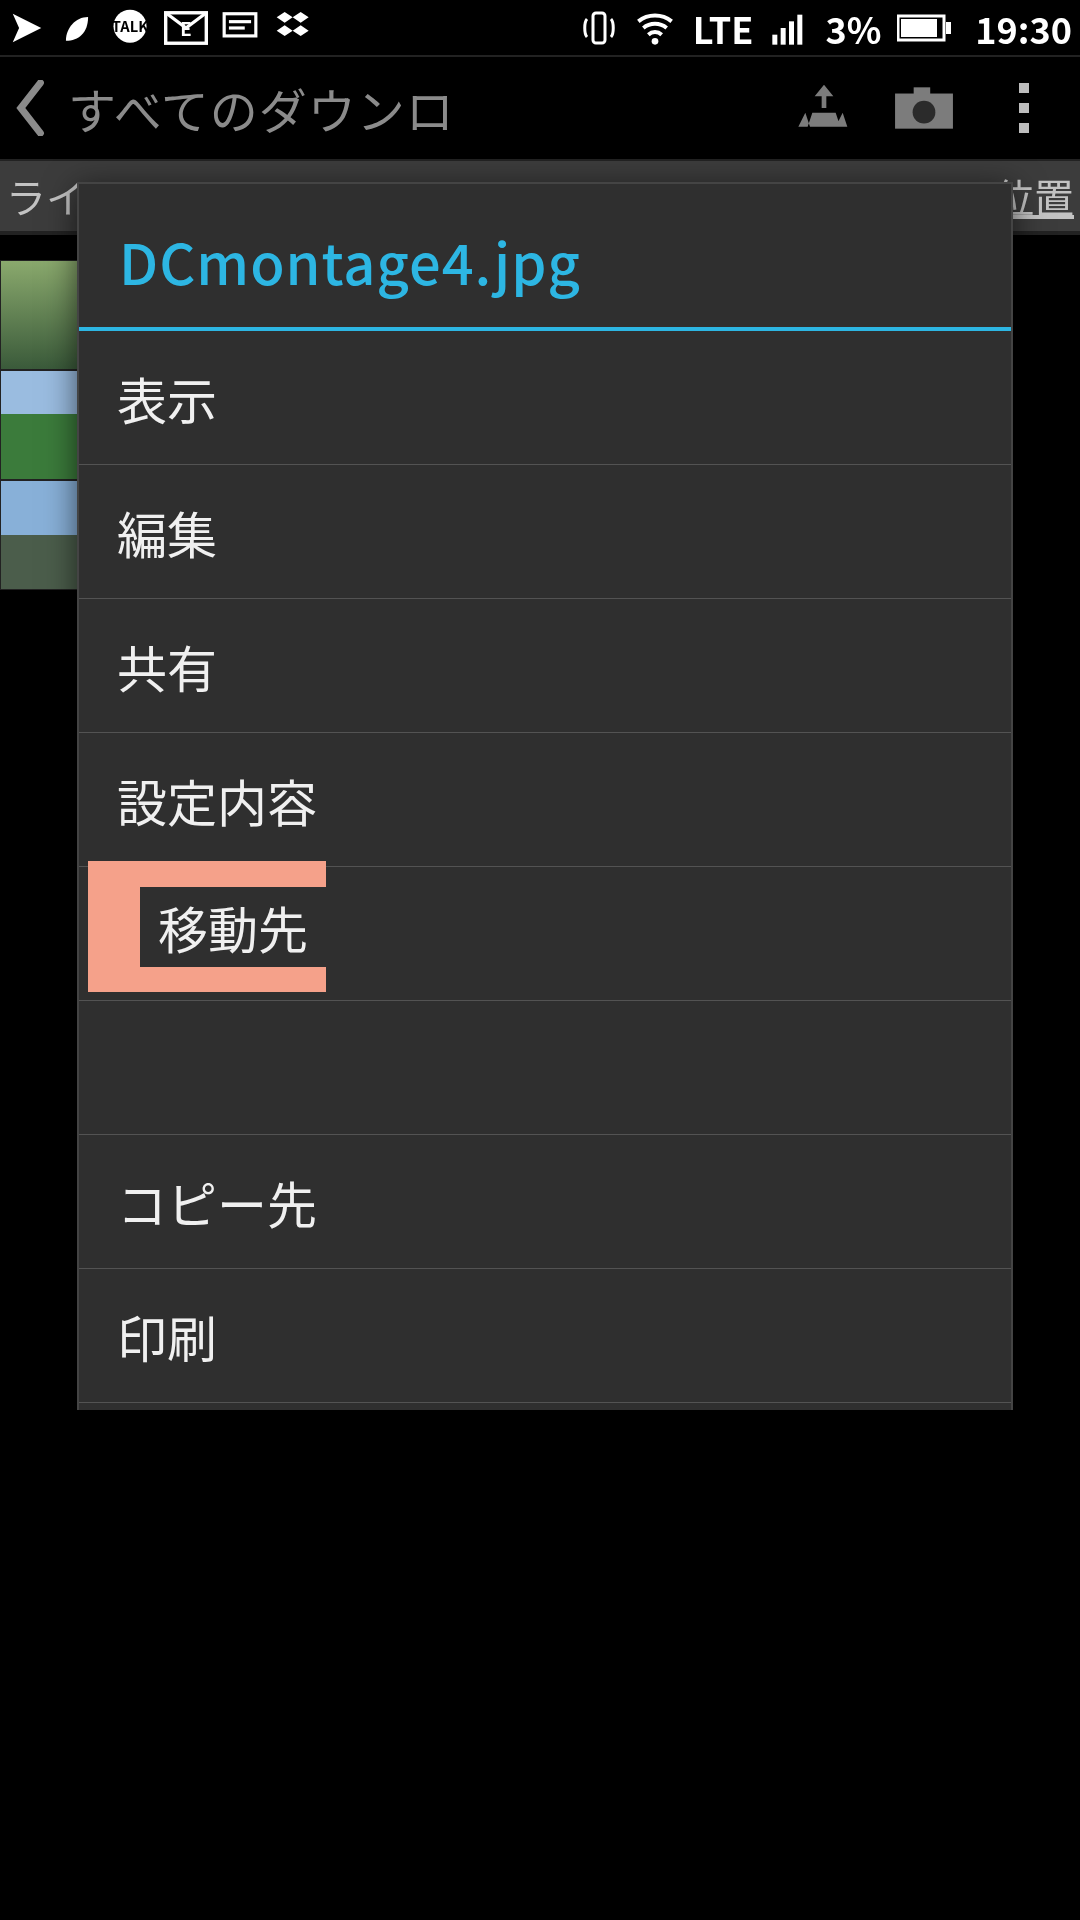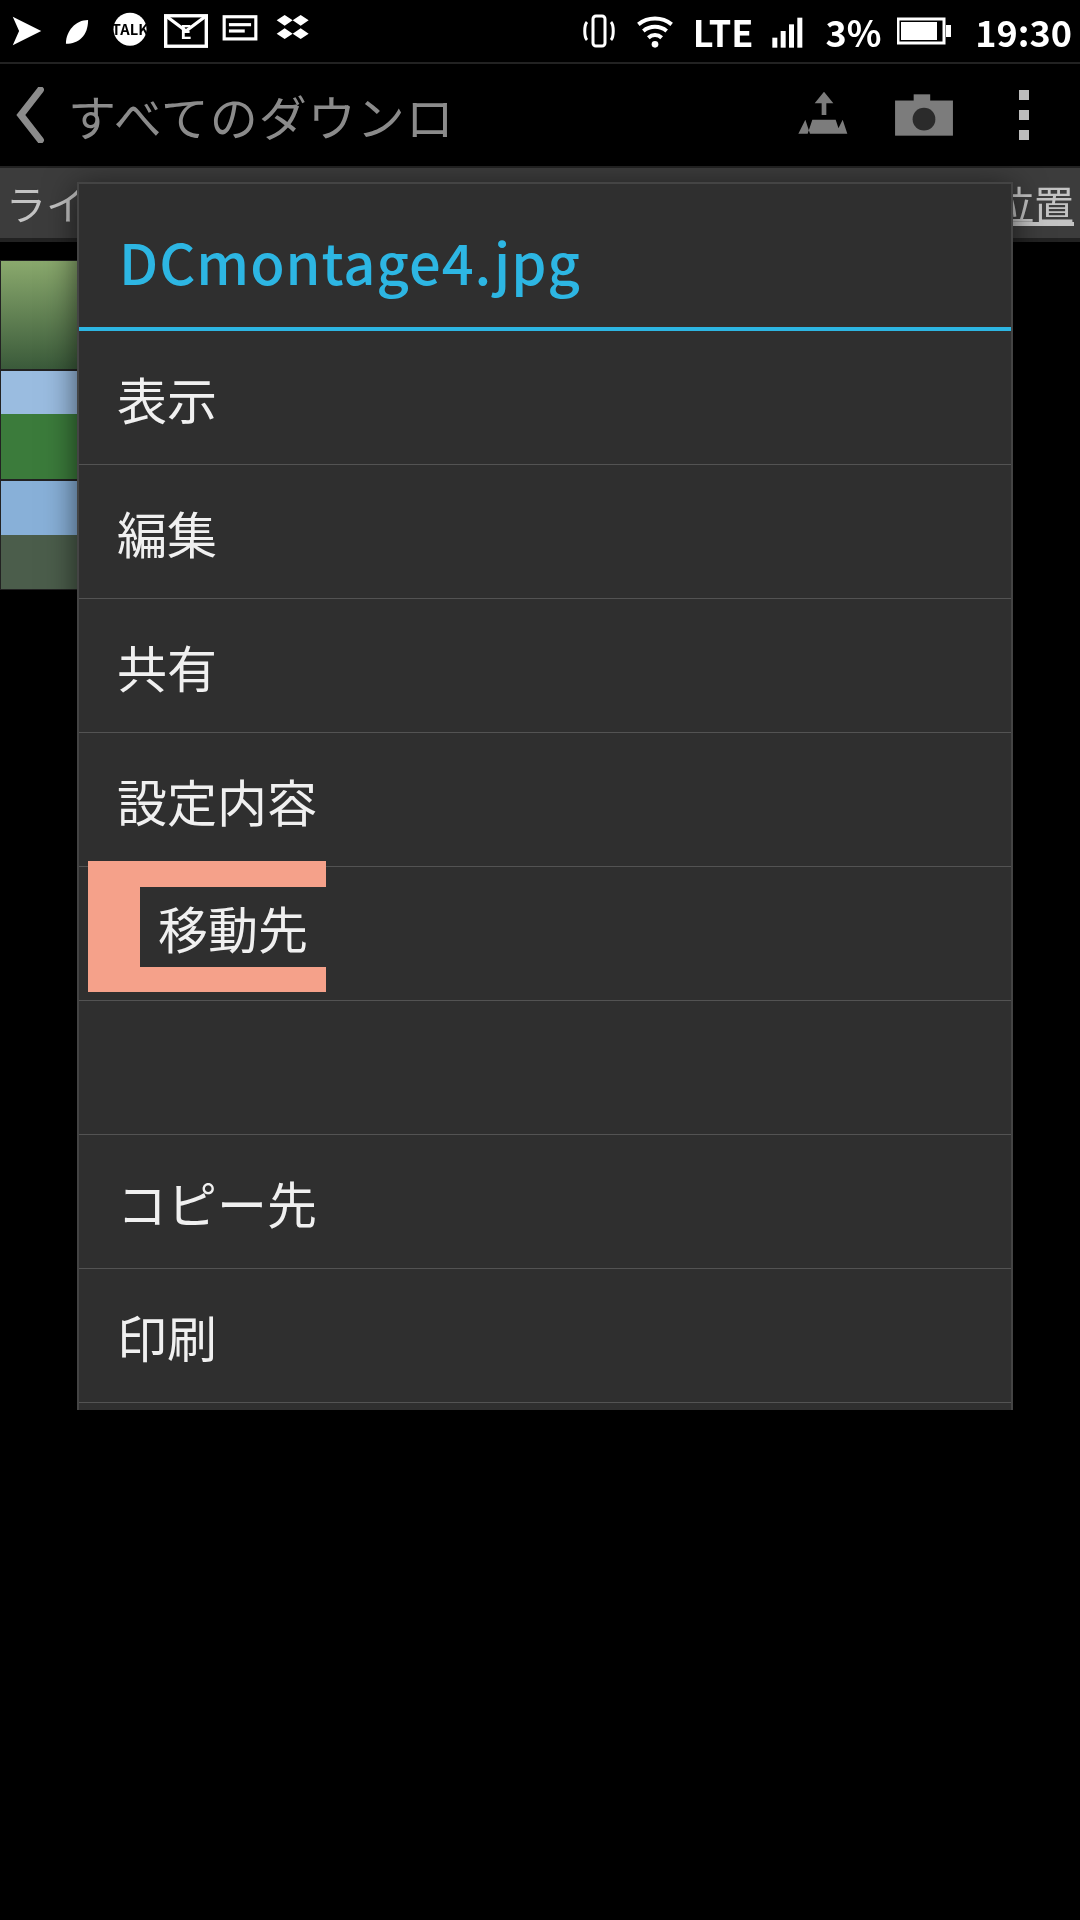--- a/index.html
+++ b/index.html
@@ -1,17 +1,17 @@
 <!DOCTYPE html>
 <html><head>
 <meta charset="utf-8">
 <style>
   html,body{margin:0;padding:0;width:1080px;height:1920px;background:#000;font-family:"Noto Sans CJK JP","Meiryo","Hiragino Kaku Gothic Pro",sans-serif;overflow:hidden;color:#fff;position:relative}
   
-  .statusbar{width:100%;height:62px;background:#000;display:flex;align-items:center;justify-content:flex-end;padding:0 8px;box-sizing:border-box;font-size:36px;font-weight:600;color:#fff}
+  .statusbar{width:100%;height:55px;background:#000;display:flex;align-items:center;justify-content:flex-end;padding:0 8px;box-sizing:border-box;font-size:36px;font-weight:600;color:#fff}
   .sb-left{display:flex;align-items:center;gap:12px;margin-right:auto}
   .sb-ico{display:inline-flex;align-items:center;justify-content:center;color:#fff}
   .sb-right{display:flex;align-items:center;gap:16px;white-space:nowrap}
   .sb-right span{font-size:36px}
   
   .appbar{width:100%;height:106px;background:#000;display:flex;align-items:center;padding:1px 10px;box-sizing:border-box;gap:8px;border-top:2px solid #222;border-bottom:2px solid #222}
   .appbar .back{width:44px;height:60px;display:flex;align-items:center;justify-content:center}
   .appbar .title{font-size:48px;color:#8b8b8b;font-weight:400;margin-left:6px;flex:0 0 auto;letter-spacing:1px}
   .appbar .spacer{flex:1}
   .appbar .action{width:92px;height:80px;display:flex;align-items:center;justify-content:center}

